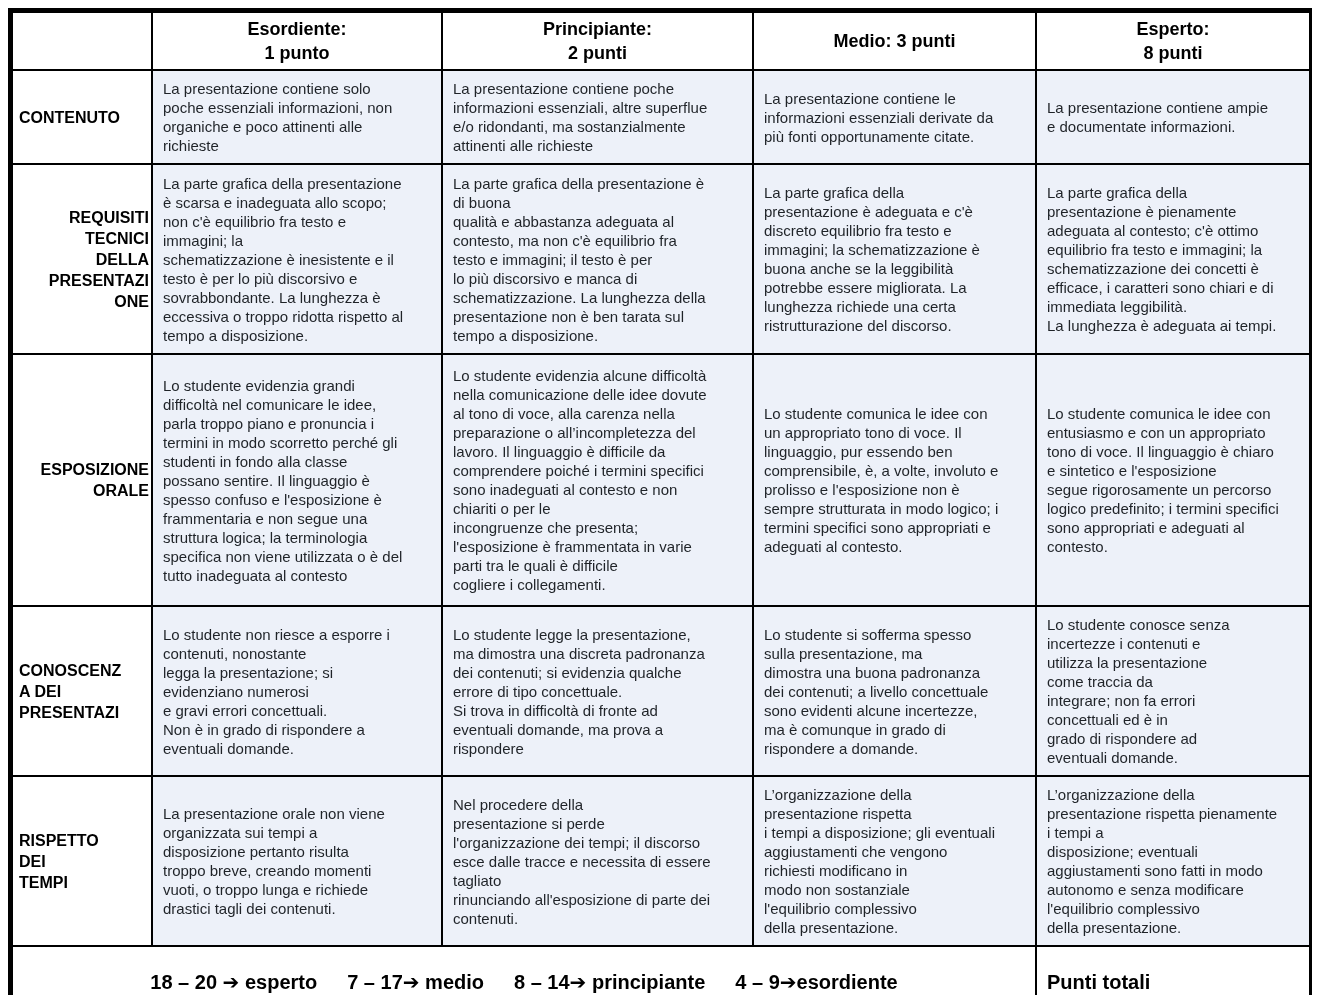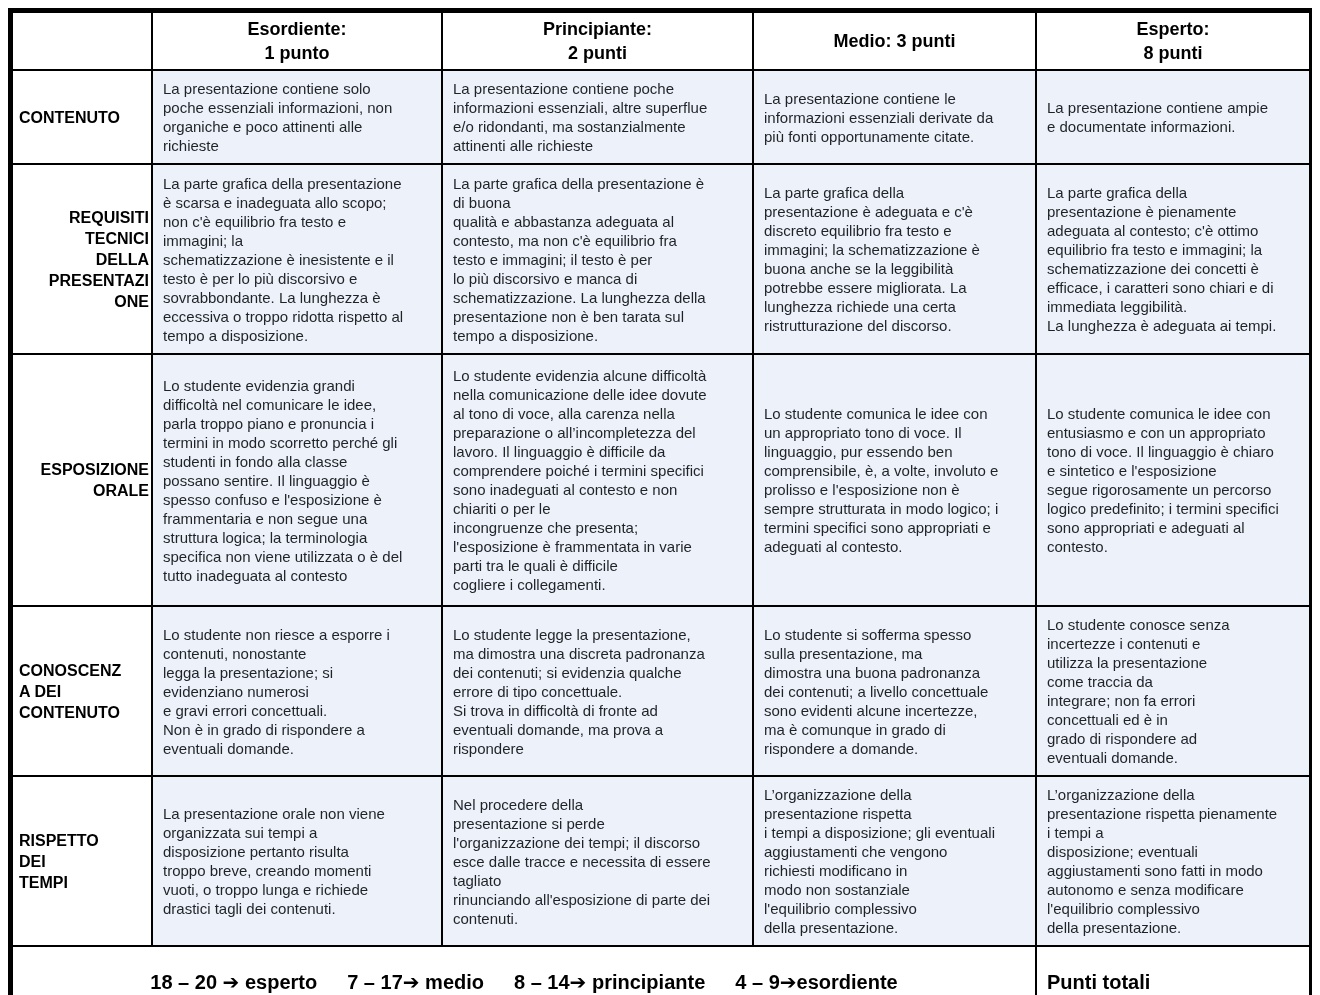--- a/index.html
+++ b/index.html
@@ -159,21 +159,21 @@
 e sintetico e l'esposizione
 segue rigorosamente un percorso
 logico predefinito; i termini specifici
 sono appropriati e adeguati al
 contesto.</td>
         </tr>
 
         <tr style="height:170px">
           <th class="rowlabel">CONOSCENZ
 A DEI
-CONTENUTO</th>
+PRESENTAZI</th>
           <td class="body">Lo studente non riesce a esporre i
 contenuti, nonostante
 legga la presentazione; si
 evidenziano numerosi
 e gravi errori concettuali.
 Non è in grado di rispondere a
 eventuali domande.</td>
           <td class="body">Lo studente legge la presentazione,
 ma dimostra una discreta padronanza
 dei contenuti; si evidenzia qualche

